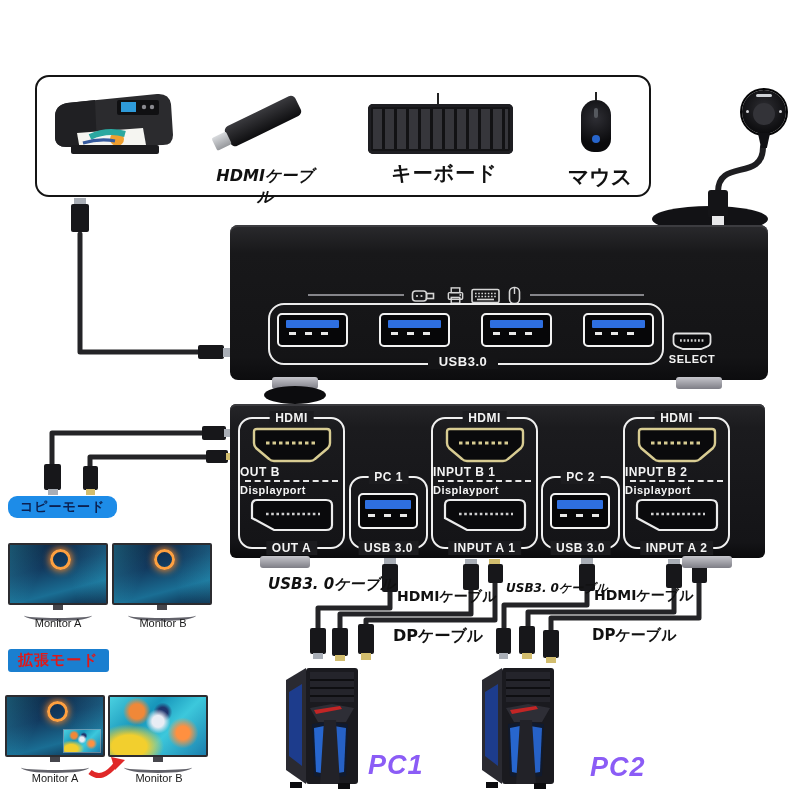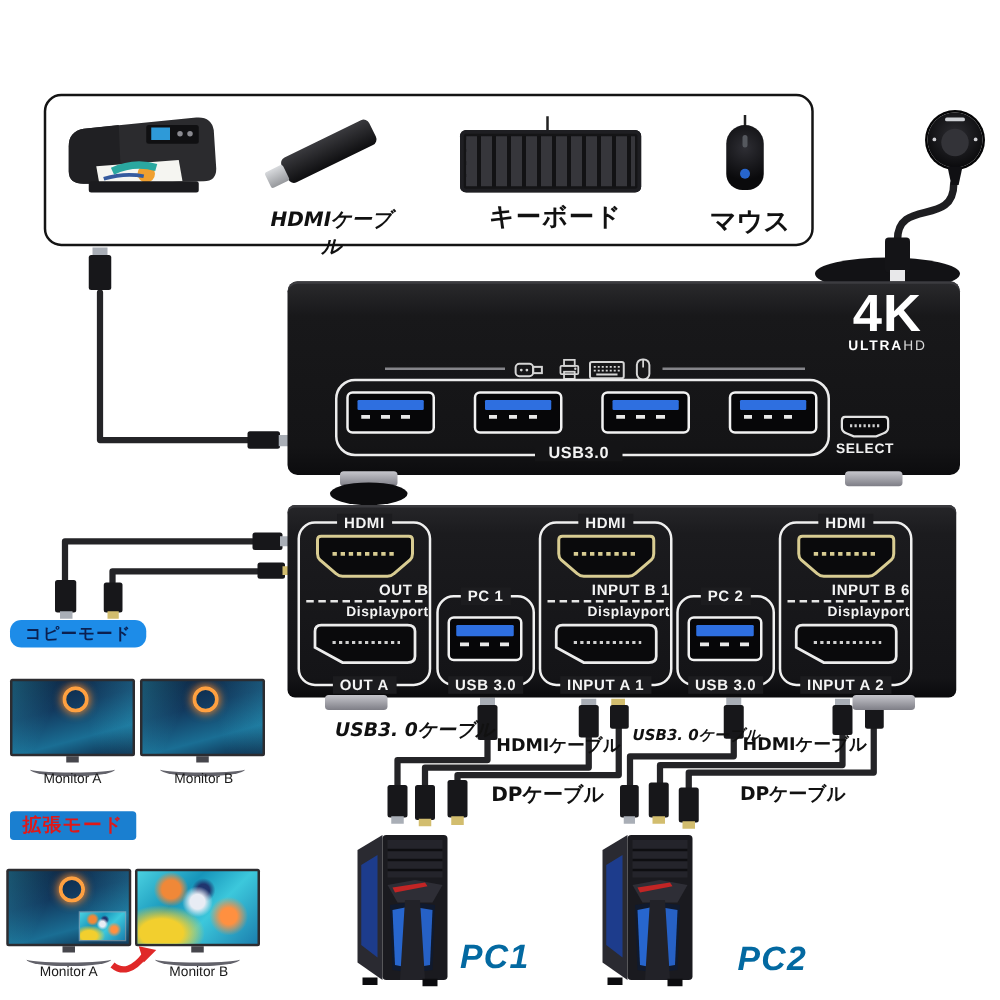--- a/index.html
+++ b/index.html
@@ -82,21 +82,21 @@
 
   
   .rear-panel{left:230px;top:404px;width:535px;height:154px;border-radius:6px;
       background:linear-gradient(#262629,#1b1b1e 15%,#141417 90%,#0a0a0c);
       box-shadow:inset 0 2px 0 #3a3a3e;}
   .pgroup{position:absolute;border:2px solid #f0f0f0;border-radius:14px;}
   .glabel{position:absolute;left:50%;transform:translateX(-50%);background:#1c1c1f;
       color:#f4f4f4;font-size:12px;font-weight:bold;white-space:nowrap;padding:0 6px;letter-spacing:.5px;}
   .glabel.top{top:-8px;}
   .glabel.bot{bottom:-8px;}
-  .pname{position:absolute;left:0;right:0;text-align:right;color:#f4f4f4;font-size:12px;font-weight:bold;letter-spacing:.5px;}
+  .pname{position:absolute;left:0;right:0;text-align:left;color:#f4f4f4;font-size:12px;font-weight:bold;letter-spacing:.5px;}
   .pname.small{font-size:11px;}
   .dash-sep{position:absolute;left:5px;right:5px;border-top:2px dashed #e6e6e6;}
   .rear-usb{position:absolute;border:2px solid #f2f2f2;border-radius:5px;background:#060608;}
 
   
   .badge-copy{left:8px;top:496px;padding:2px 12px;background:#1d8ce8;border-radius:9px;
       color:#0b2050;font-size:13px;font-weight:bold;letter-spacing:1px;}
   .badge-extend{left:8px;top:649px;padding:2px 10px;background:#1a7fd0;border-radius:3px;
       color:#e01818;font-size:15px;font-weight:bold;letter-spacing:1px;}
 
@@ -116,21 +116,21 @@
       radial-gradient(circle at 50% 42%,#e8ecf4 0 10%,rgba(232,236,244,0) 21%),
       radial-gradient(circle at 55% 26%,#20356e 0 7%,rgba(32,53,110,0) 14%),
       radial-gradient(circle at 76% 62%,#ff9040 0 8%,rgba(255,144,64,0) 19%),
       linear-gradient(135deg,#4ad0e0 0%,#1795ba 35%,#3cc8dc 60%,#1b7fae 100%);}
   .inset{position:absolute;right:3px;bottom:3px;width:36px;height:22px;box-shadow:0 0 0 1px rgba(255,255,255,.35);}
   .m-neck{margin:0 auto;width:10px;height:5px;background:#46464c;}
   .m-base{margin:0 auto;width:68px;height:8px;border-bottom:3px solid #62626a;border-radius:50%;}
   .m-label{position:absolute;width:90px;text-align:center;font-size:11px;color:#1a1a1a;}
 
   
-  .pc-label{position:absolute;font-size:27px;font-weight:bold;font-style:italic;color:#0369a1;letter-spacing:1px;}
+  .pc-label{position:absolute;font-size:27px;font-weight:bold;font-style:italic;color:#8b5cf6;letter-spacing:1px;}
 
   
   .cable-label{position:absolute;color:#111;font-weight:bold;white-space:nowrap;}
 </style>
 </head>
 <body>
 
 <div class="canvas">
 
   <svg class="cable-layer" width="800" height="800" viewBox="0 0 800 800">
@@ -255,24 +255,20 @@
 
   <div class="abs ctrl-mount"></div>
   <div class="abs ctrl-plug"></div>
   <div class="abs controller"></div>
   <div class="abs ctrl-dot-l"></div>
   <div class="abs ctrl-dot-r"></div>
   <div class="abs ctrl-stem"></div>
 
   <div class="abs front-panel"></div>
 
-  <div class="abs logo4k">
-    <div class="fourk">4K</div>
-    <div class="ultrahd"><span class="u">ULTRA</span><span class="h">HD</span></div>
-  </div>
 
   <div class="abs icon-row-line" style="left:308px;top:294px;width:96px;"></div>
   <div class="abs icon-row-line" style="left:530px;top:294px;width:114px;"></div>
   <svg class="abs dev-icon" style="left:411px;top:289px;" width="26" height="14" viewBox="0 0 26 14">
     <rect x="1.5" y="2" width="14" height="10" rx="3" fill="none" stroke="#d5d5d5" stroke-width="1.6"></rect>
     <rect x="15.5" y="4.5" width="7" height="5" fill="none" stroke="#d5d5d5" stroke-width="1.6"></rect>
     <circle cx="6" cy="7" r="1.1" fill="#d5d5d5"></circle>
       <circle cx="10.5" cy="7" r="1.1" fill="#d5d5d5"></circle>
   </svg>
   <svg class="abs dev-icon" style="left:446px;top:286px;" width="19" height="19" viewBox="0 0 20 20">
@@ -347,21 +343,21 @@
       </div>
       <span class="glabel bot">USB 3.0</span>
     </div>
 
     <div class="pgroup" style="left:201px;top:13px;width:103px;height:128px;">
       <span class="glabel top">HDMI</span>
       <svg style="position:absolute;left:12px;top:8px;" width="80" height="36" viewBox="0 0 80 36">
         <path d="M5 2 H75 Q78 2 78 5 V16 Q78 19 76 21 L63 32 Q61 34 58 34 H22 Q19 34 17 32 L4 21 Q2 19 2 16 V5 Q2 2 5 2 Z" fill="#0a0a0c" stroke="#d8cc92" stroke-width="2.4"></path>
         <line x1="14" y1="16" x2="66" y2="16" stroke="#d8cc92" stroke-width="3" stroke-dasharray="3.5 3"></line>
       </svg>
-      <div class="pname" style="top:46px;padding-left:28px;">INPUT B 1</div>
+      <div class="pname" style="top:46px;">INPUT B 1</div>
       <div class="dash-sep" style="top:61px;"></div>
       <div class="pname small" style="top:65px;">Displayport</div>
       <svg style="position:absolute;left:10px;top:79px;" width="84" height="34" viewBox="0 0 84 34">
         <path d="M7 2 H76 Q82 2 82 7 V27 Q82 32 76 32 H24 L2 20 V7 Q2 2 7 2 Z" fill="#0a0a0c" stroke="#ececec" stroke-width="2.2"></path>
         <line x1="16" y1="16" x2="70" y2="16" stroke="#cfcfcf" stroke-width="2.4" stroke-dasharray="2.6 2.6"></line>
       </svg>
       <span class="glabel bot">INPUT A 1</span>
     </div>
 
     <div class="pgroup" style="left:311px;top:72px;width:75px;height:69px;">
@@ -372,21 +368,21 @@
       </div>
       <span class="glabel bot">USB 3.0</span>
     </div>
 
     <div class="pgroup" style="left:393px;top:13px;width:103px;height:128px;">
       <span class="glabel top">HDMI</span>
       <svg style="position:absolute;left:12px;top:8px;" width="80" height="36" viewBox="0 0 80 36">
         <path d="M5 2 H75 Q78 2 78 5 V16 Q78 19 76 21 L63 32 Q61 34 58 34 H22 Q19 34 17 32 L4 21 Q2 19 2 16 V5 Q2 2 5 2 Z" fill="#0a0a0c" stroke="#d8cc92" stroke-width="2.4"></path>
         <line x1="14" y1="16" x2="66" y2="16" stroke="#d8cc92" stroke-width="3" stroke-dasharray="3.5 3"></line>
       </svg>
-      <div class="pname" style="top:46px;">INPUT B 6</div>
+      <div class="pname" style="top:46px;">INPUT B 2</div>
       <div class="dash-sep" style="top:61px;"></div>
       <div class="pname small" style="top:65px;">Displayport</div>
       <svg style="position:absolute;left:10px;top:79px;" width="84" height="34" viewBox="0 0 84 34">
         <path d="M7 2 H76 Q82 2 82 7 V27 Q82 32 76 32 H24 L2 20 V7 Q2 2 7 2 Z" fill="#0a0a0c" stroke="#ececec" stroke-width="2.2"></path>
         <line x1="16" y1="16" x2="70" y2="16" stroke="#cfcfcf" stroke-width="2.4" stroke-dasharray="2.6 2.6"></line>
       </svg>
       <span class="glabel bot">INPUT A 2</span>
     </div>
   </div>
 

